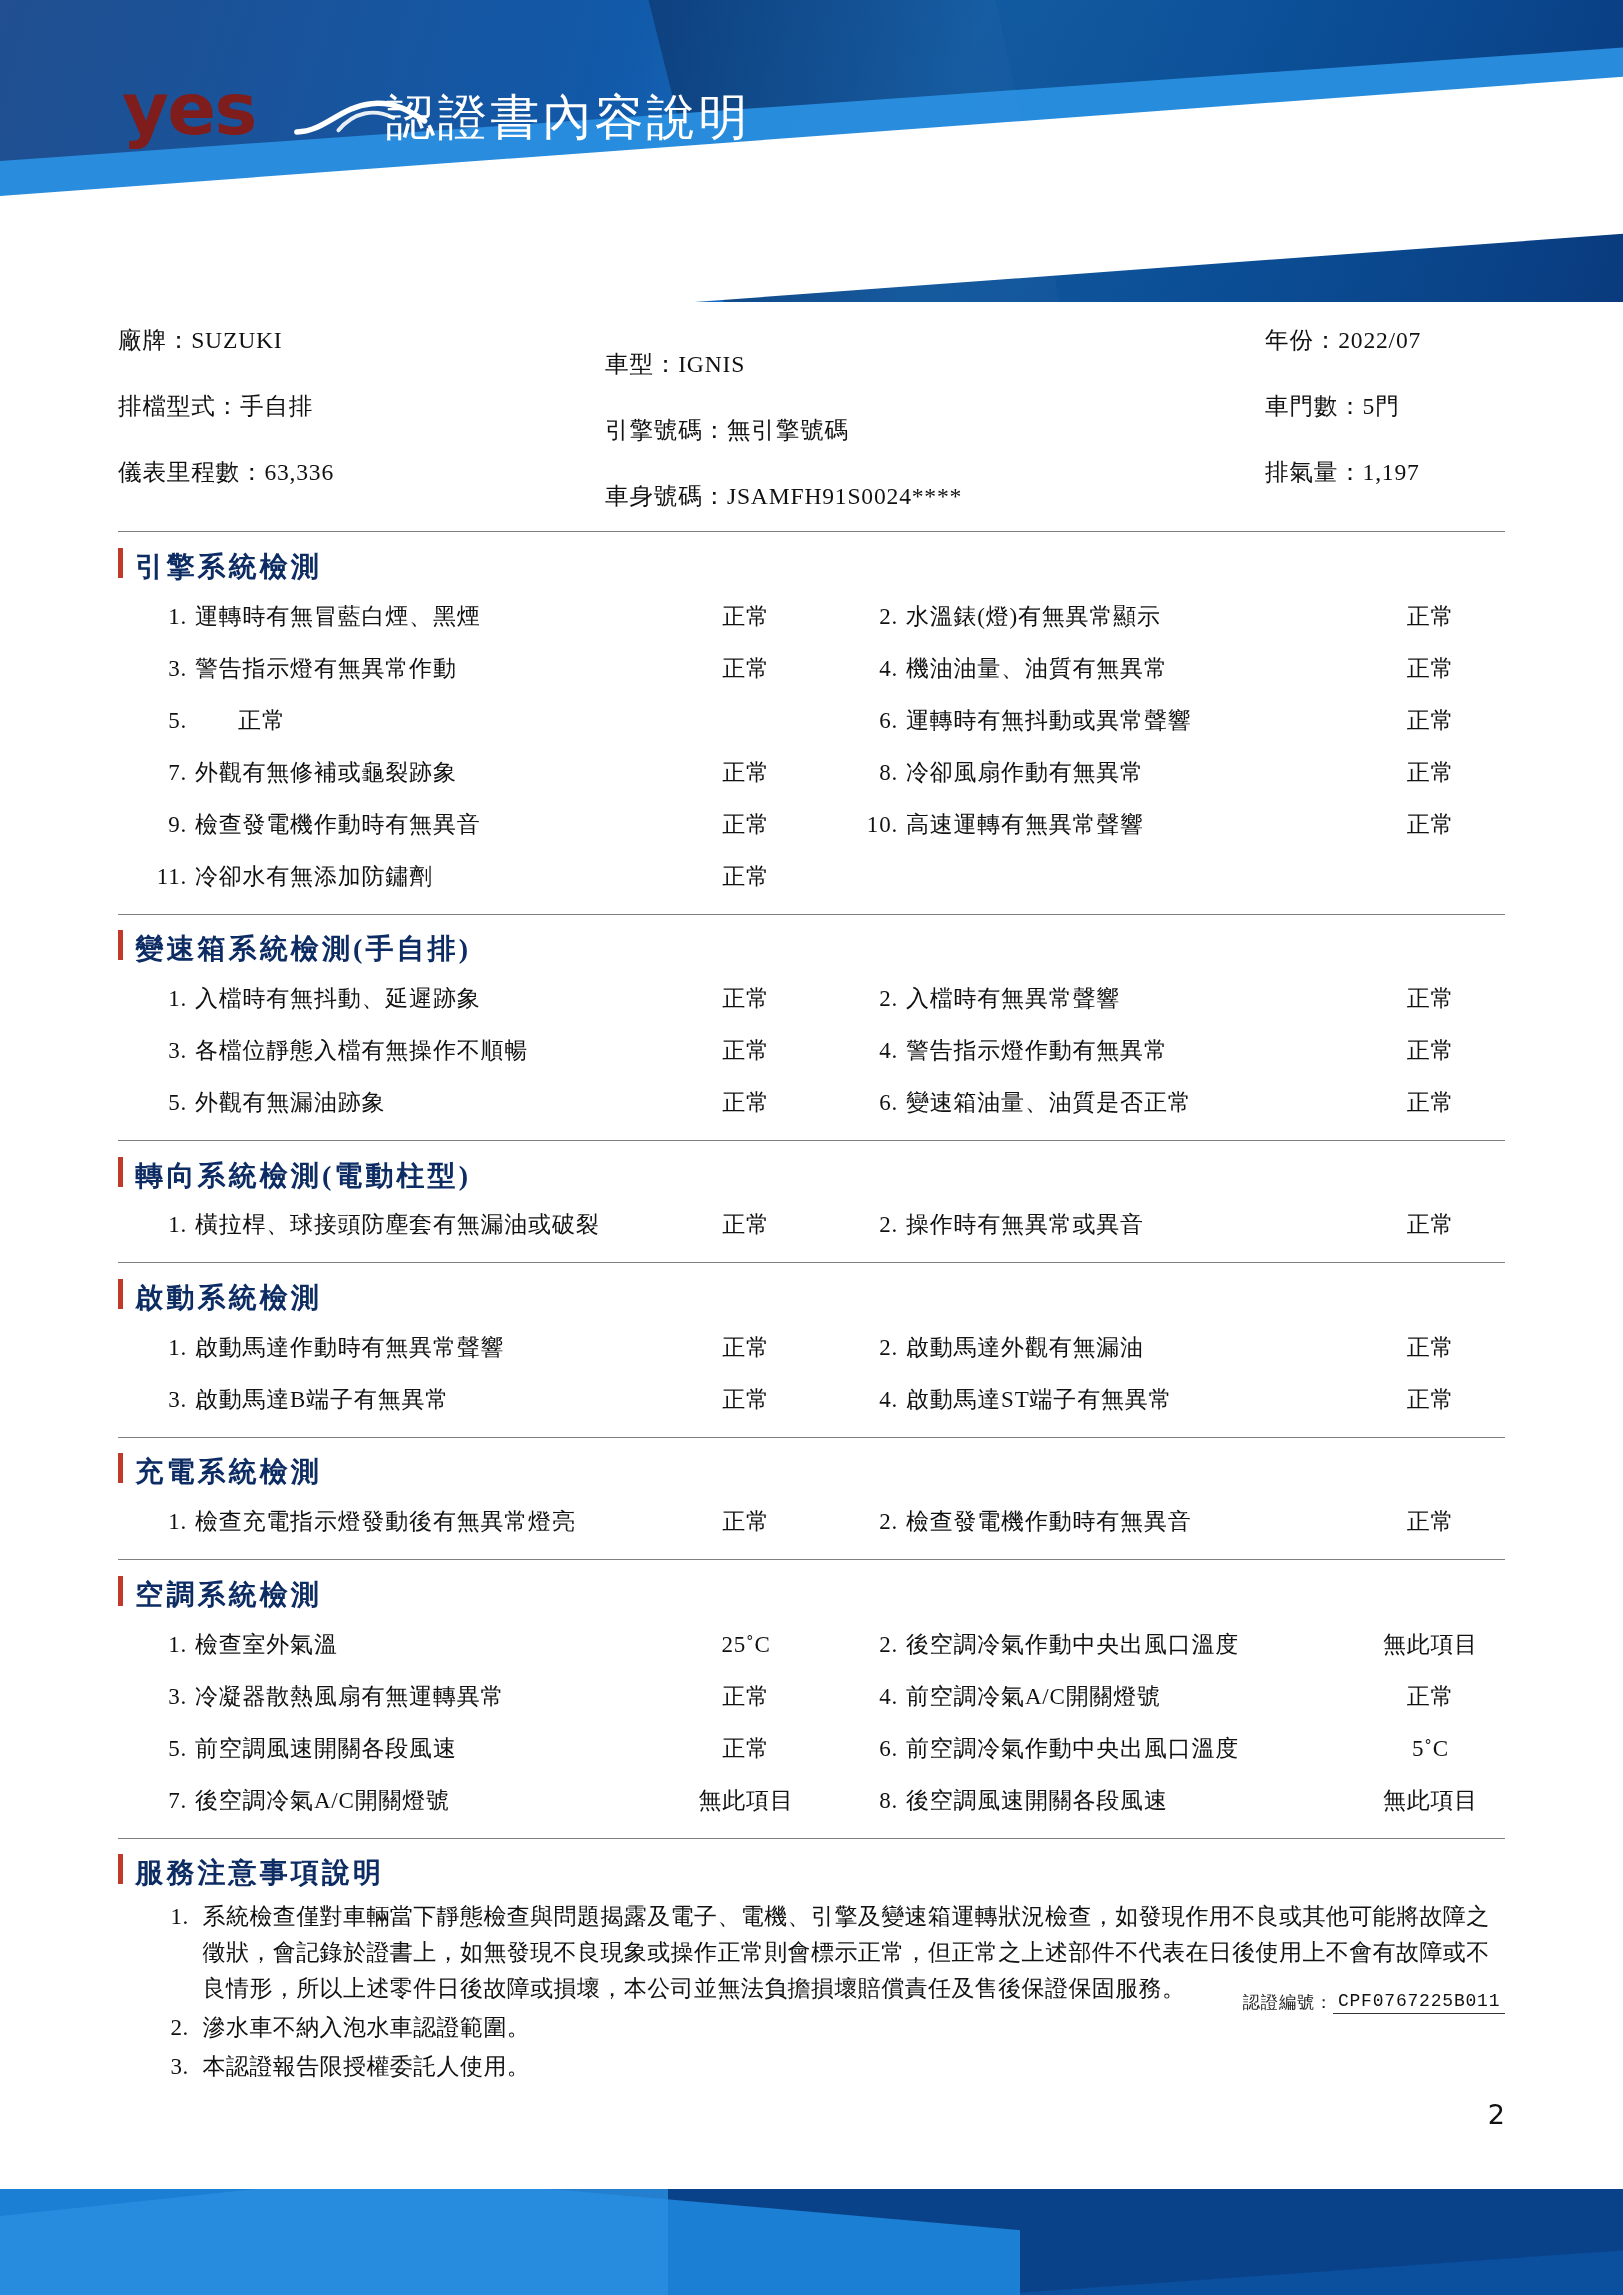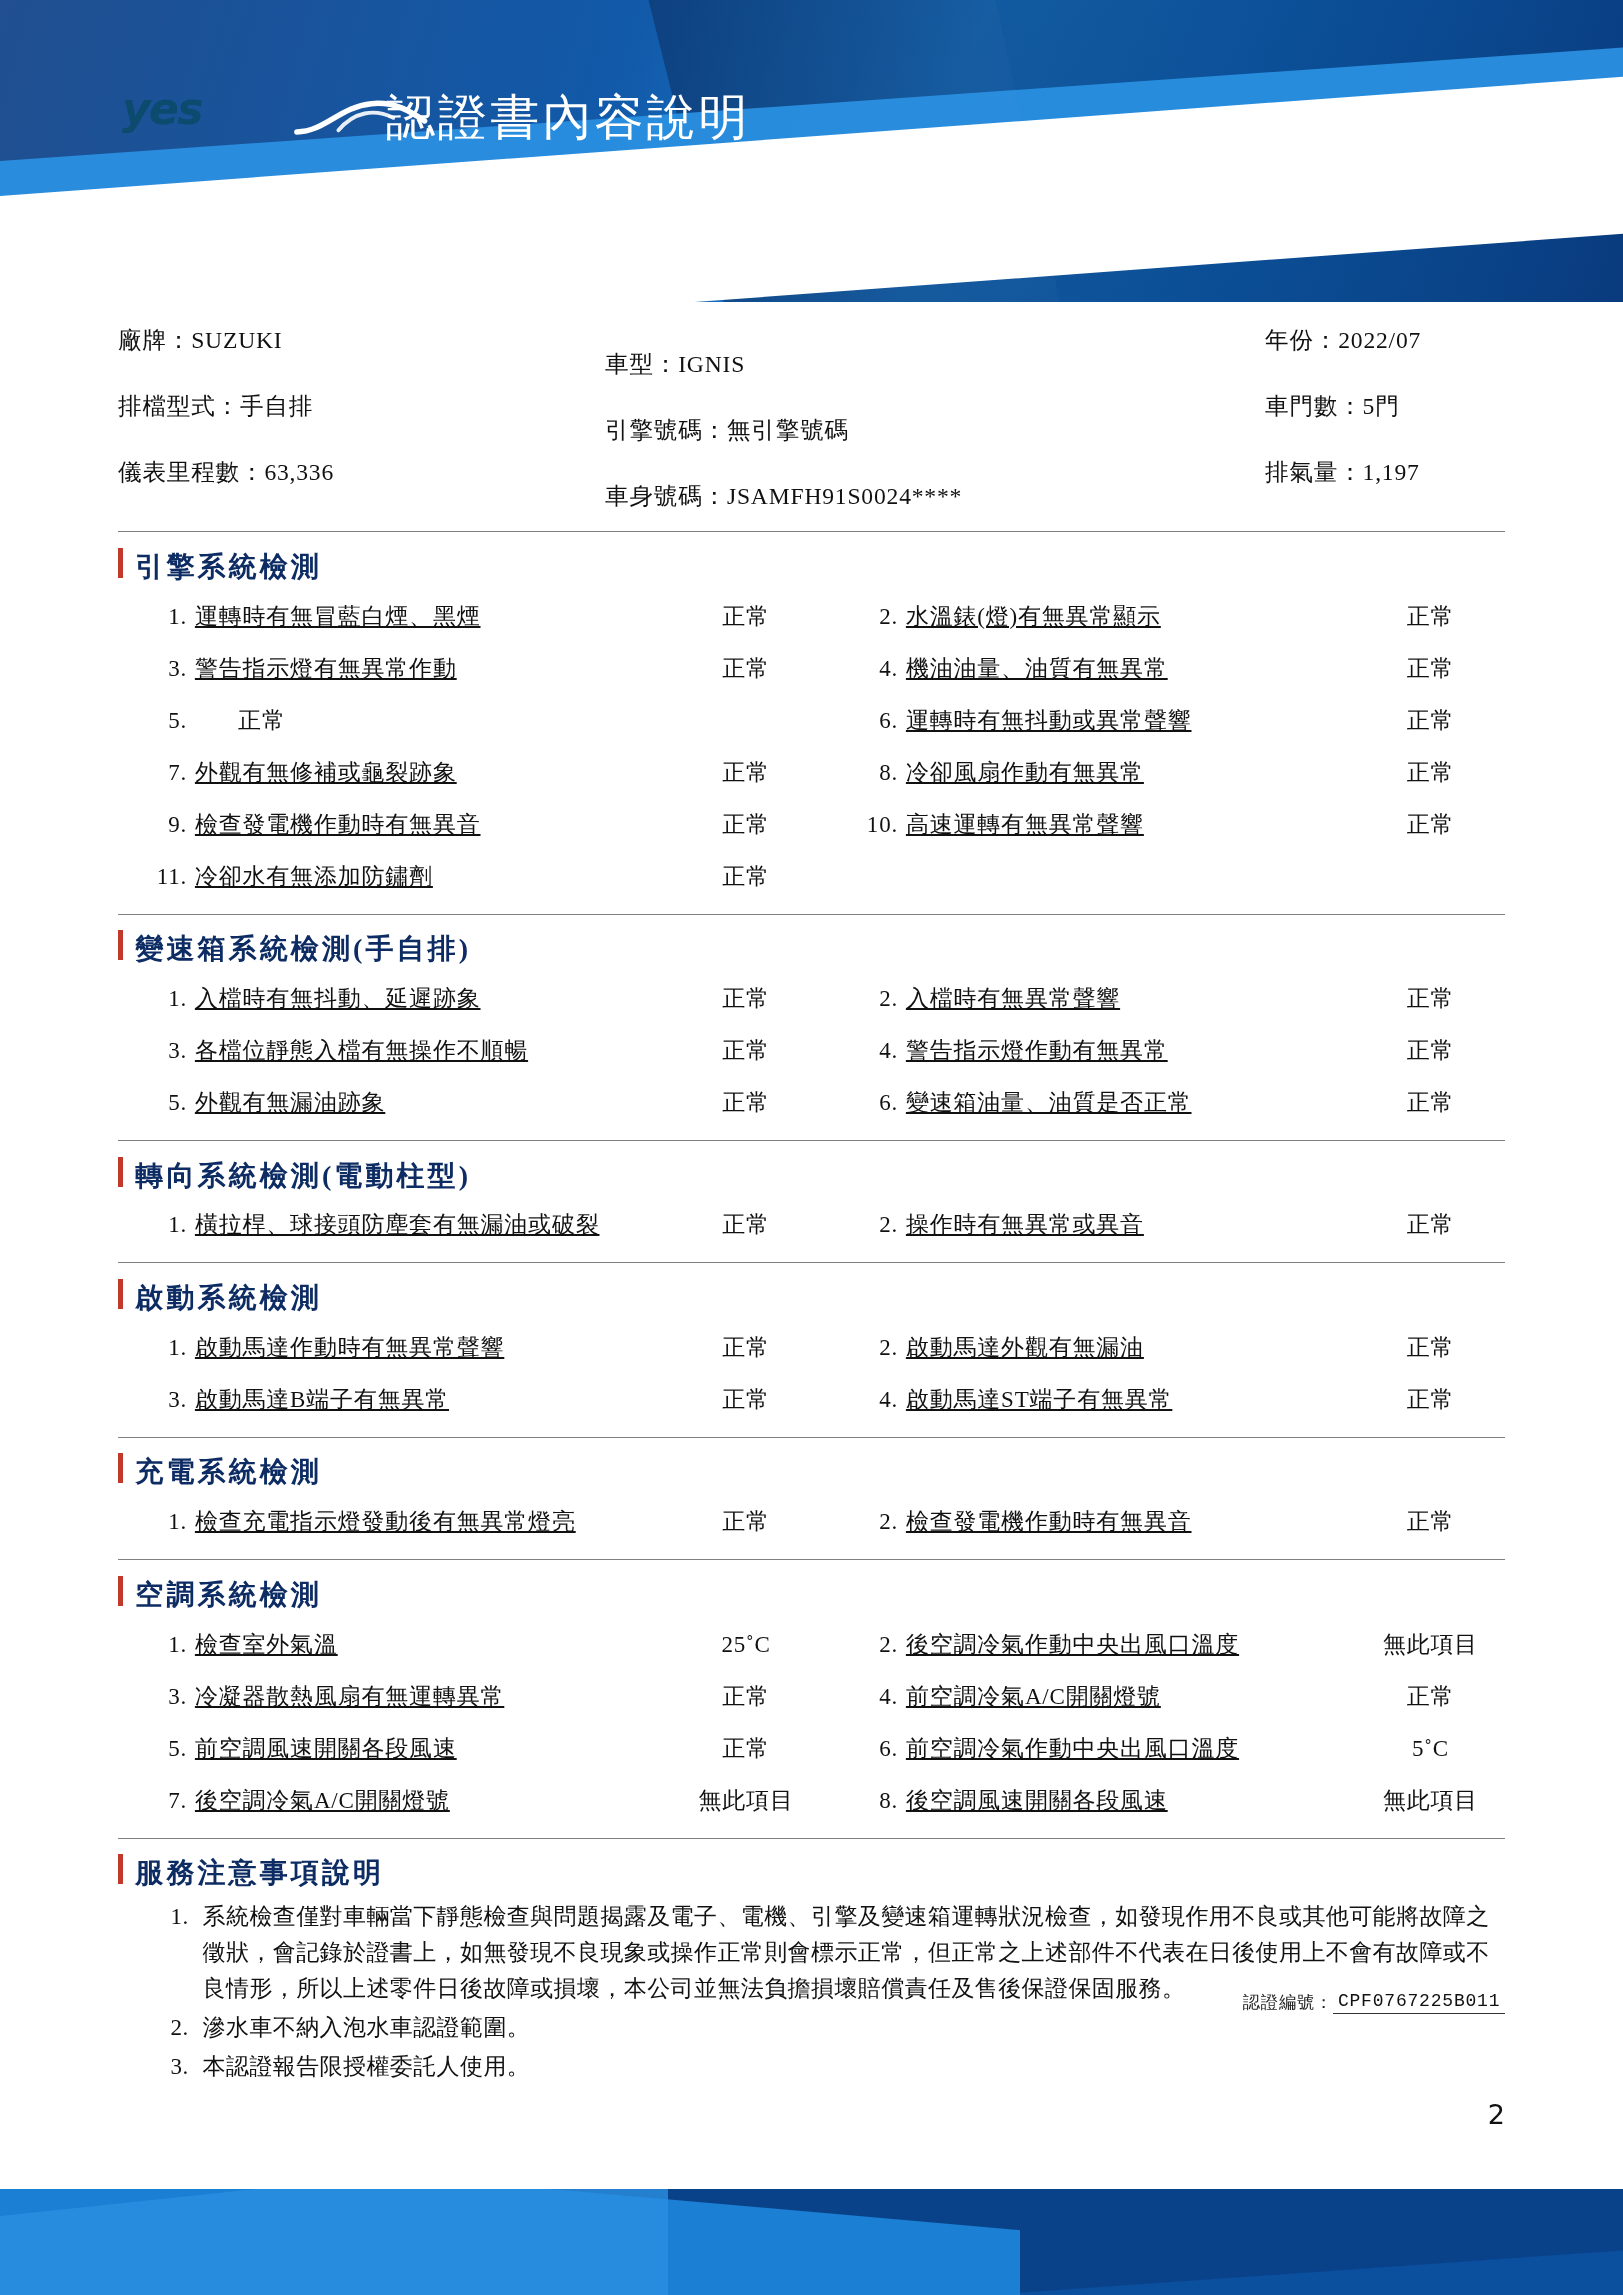--- a/index.html
+++ b/index.html
@@ -45,22 +45,22 @@
   .hdr-diag-dark{
     position:absolute;left:707px;top:-196px;width:1257px;height:707px;
     background:linear-gradient(100deg,rgba(6,40,90,0.55),rgba(6,40,90,0.05));
     transform:rotate(-14deg);
   }
   .logo-wrap{
     position:absolute;left:122px;top:75px;width:259px;height:86px;
   }
   .logo-text{
     font-family:"DejaVu Sans", sans-serif;
-    font-weight:bold;font-style:italic;
-    font-size:44px;color:#0c4a6e;letter-spacing:-1.6px;
+    font-weight:bold;
+    font-size:72px;color:#7f1d1d;letter-spacing:-1.6px;
     line-height:68px;
   }
   .logo-swoosh{
     position:absolute;left:171px;top:7.9px;width:141px;height:68px;
   }
   .hdr-title{
     position:absolute;left:386px;top:85px;
     font-size:49px;color:#ffffff;letter-spacing:3.1px;
     font-family:"DejaVu Sans", sans-serif;
     font-weight:500;
@@ -112,21 +112,21 @@
     width:50%;
     display:flex;
     font-size:23px;
     line-height:52px;
     letter-spacing:0.8px;
     box-sizing:border-box;
   }
   .item .num{
     width:50px;text-align:right;padding-right:7.9px;flex:none;
   }
-  .item .txt{flex:1;text-decoration:underline;}
+  .item .txt{flex:1;}
   .item .val{
     width:134px;text-align:center;flex:none;
   }
   .item.left{padding-right:7.9px;}
   .item.right{padding-left:27px;}
   .item.right .val{width:149px;text-align:center;}
 
   
   .notes{
     margin:0 118px;

